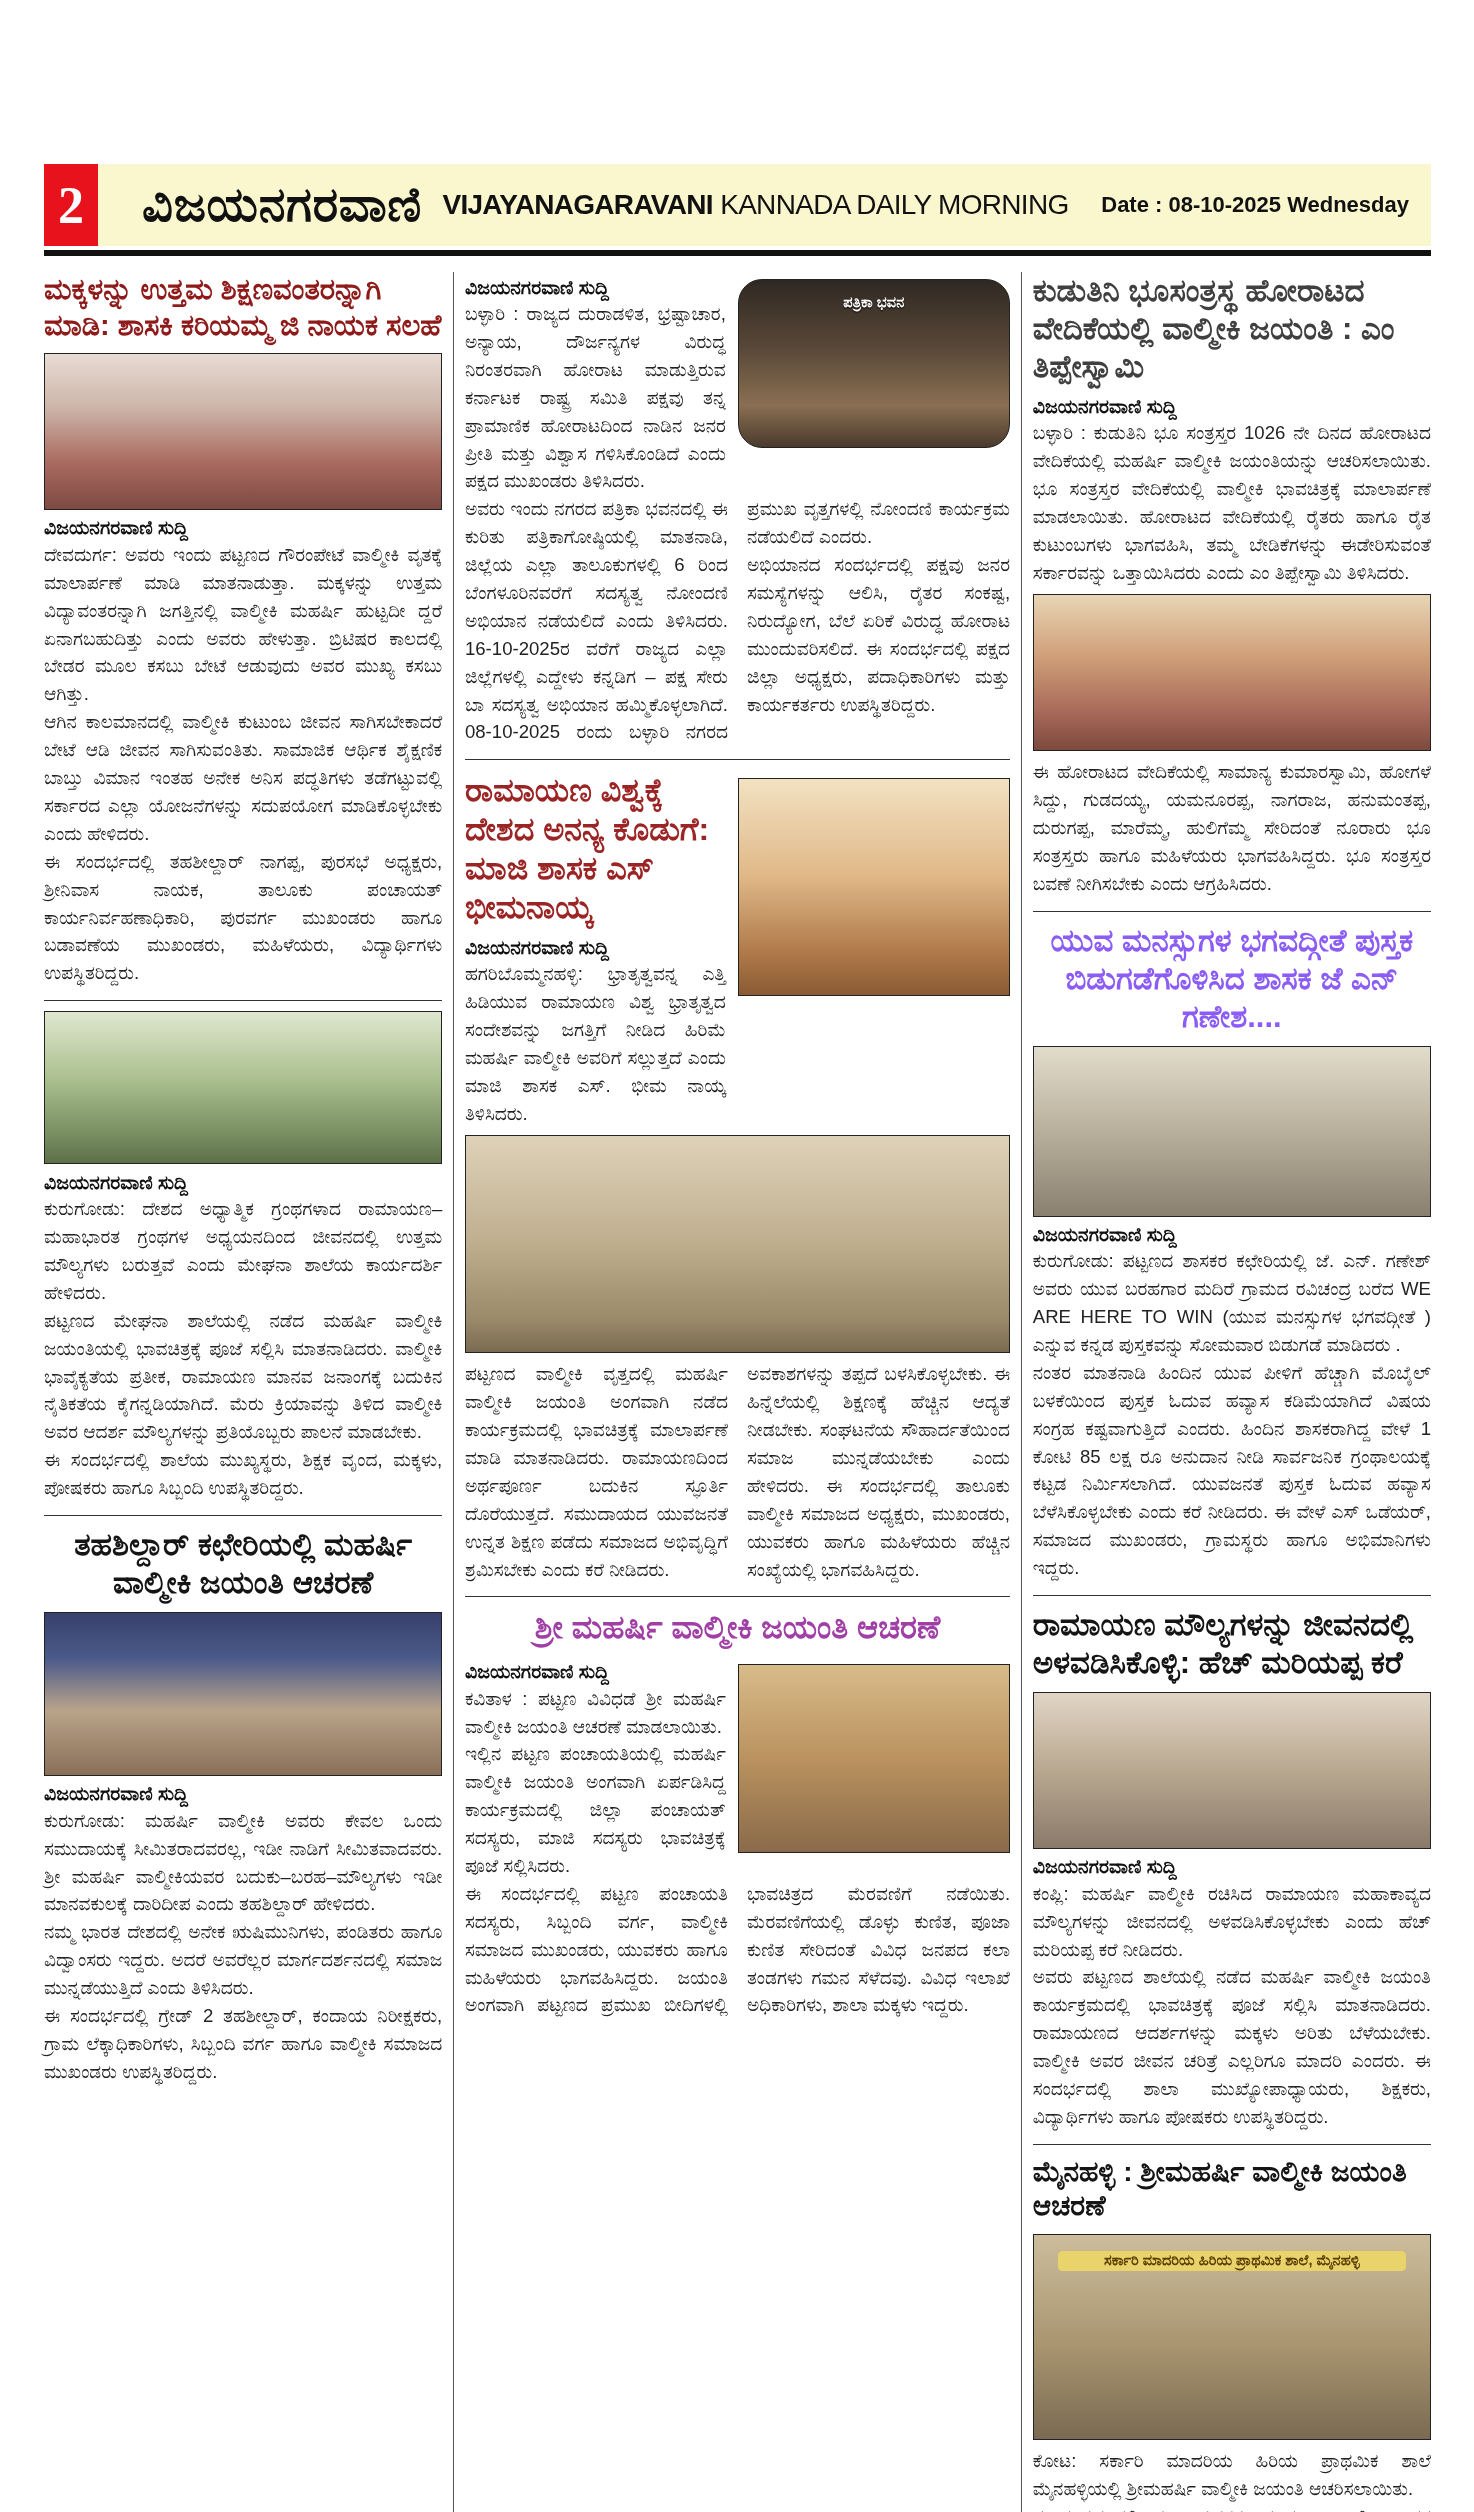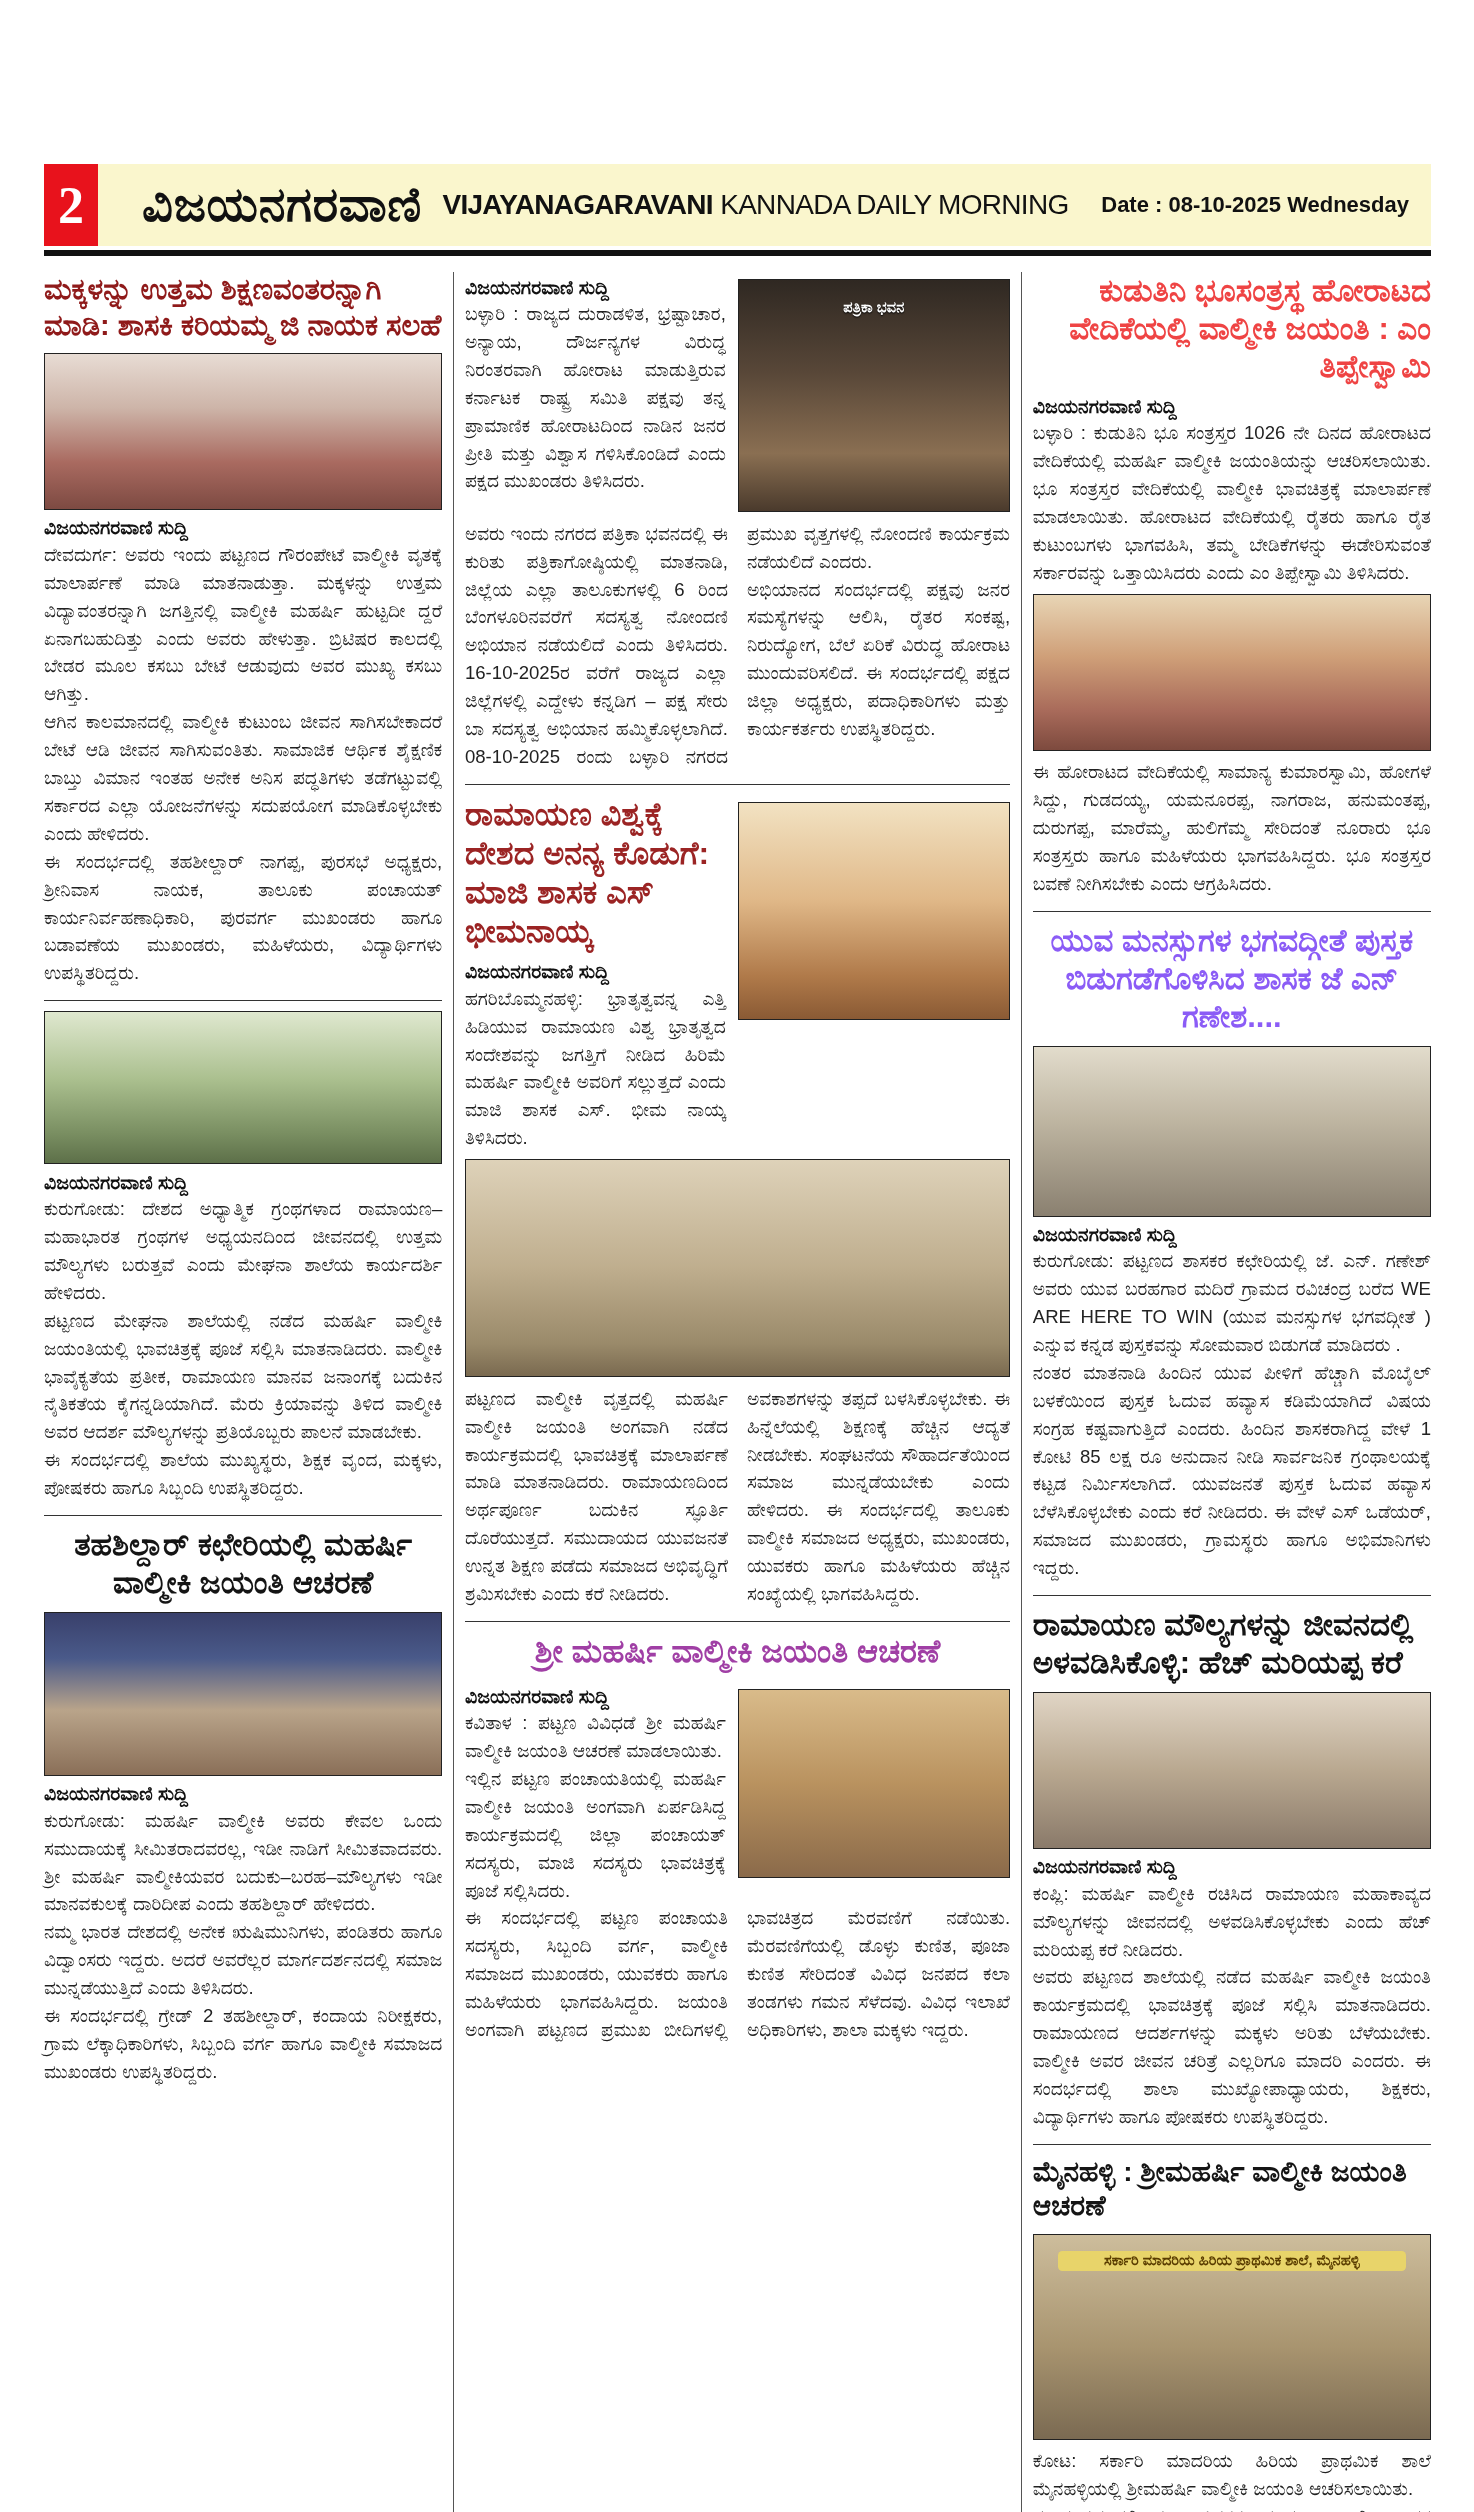--- a/index.html
+++ b/index.html
@@ -37,21 +37,21 @@
   .col { min-width:0; }
   .col-left  { width:404px; }
   .col-mid   { width:553px; }
   .col-right { width:404px; }
   .vdiv { width:0.7px; background:#555; margin:0 11px; }
 
   
   .hl { font-weight:bold; line-height:1.22; margin-bottom:10.2px; }
   .hl-maroon { color:#8f1a1a; font-size:29px; }
   .hl-blue   { color:#2b2e8f; font-size:33px; }
-  .hl-green  { color:#ef4444; font-size:31px;text-align:right; }
+  .hl-green  { color:#404040; font-size:31px; }
   .hl-purple { color:#7b3fa0; font-size:32px; text-align:center; }
   .hl-black  { color:#151515; font-size:31px; text-align:center; }
   .hl-maroon2{ color:#9b2424; font-size:32px; }
   .hl-magenta{ color:#a03fa5; font-size:32px; }
   .hl-blue2  { color:#8b5cf6; font-size:31px; text-align:center; }
   .hl-black-left { color:#151515; font-size:31px; }
 
   .byline { font-weight:bold; font-size:19px; margin:4.4px 0 1.5px 0; color:#111; }
   .body-txt {
     font-size:18.6px; line-height:1.5; text-align:justify;
@@ -68,21 +68,21 @@
   }
   .photo .banner {
     position:absolute; left:6%; right:6%; top:8%;
     color:#fff; font-weight:bold; text-align:center;
     font-size:14.6px; text-shadow:0 0.7px 1.5px #000;
   }
   .photo .banner.yellow { color:#5a3d00; background:#e8d46a; border-radius:4.4px; padding:1.5px 2.9px; text-shadow:none; }
   .p-tent     { height:157px; background:linear-gradient(180deg,#e8dcd4 0%,#cdb4a8 35%,#a96a60 70%,#7d4a42 100%); }
   .p-school   { height:153px; background:linear-gradient(180deg,#dfe8cf 0%,#aabf8e 45%,#7a8f62 80%,#5d7049 100%); }
   .p-office1  { height:164px; background:linear-gradient(180deg,#39406b 0%,#4a5a8a 28%,#b9a48a 60%,#8a6f58 100%); }
-  .p-press    { height:233px; background:linear-gradient(180deg,#2f2822 0%,#584738 40%,#8a6f52 75%,#4a3a2c 100%); }
+  .p-press    { height:169px; background:linear-gradient(180deg,#2f2822 0%,#584738 40%,#8a6f52 75%,#4a3a2c 100%);border-radius:24px; }
   .p-garland  { height:218px; background:linear-gradient(180deg,#f2e2c2 0%,#e0b888 45%,#b07a4a 80%,#8a5a34 100%); }
   .p-ground   { height:218px; background:linear-gradient(180deg,#ded2b9 0%,#bfae8e 50%,#9a8a6a 85%,#7a6a50 100%); }
   .p-veranda  { height:189px; background:linear-gradient(180deg,#d9bb8a 0%,#b9925f 50%,#8a6a4a 100%); }
   .p-flags    { height:157px; background:linear-gradient(180deg,#e8d5b5 0%,#cf9f78 40%,#a86a5a 75%,#7d4a3e 100%); }
   .p-book     { height:171px; background:linear-gradient(180deg,#e2dccc 0%,#bdb4a0 45%,#8a8070 100%); }
   .p-school2  { height:157px; background:linear-gradient(180deg,#e0d5c5 0%,#b9a890 50%,#8a7a6a 100%); }
   .p-school3  { height:206px; background:linear-gradient(180deg,#cdbd9c 0%,#a8946f 55%,#7a6a52 100%); }
 
   .flex-row { display:flex; gap:11.7px; }
   .flex-row .txt { flex:1; min-width:0; }

